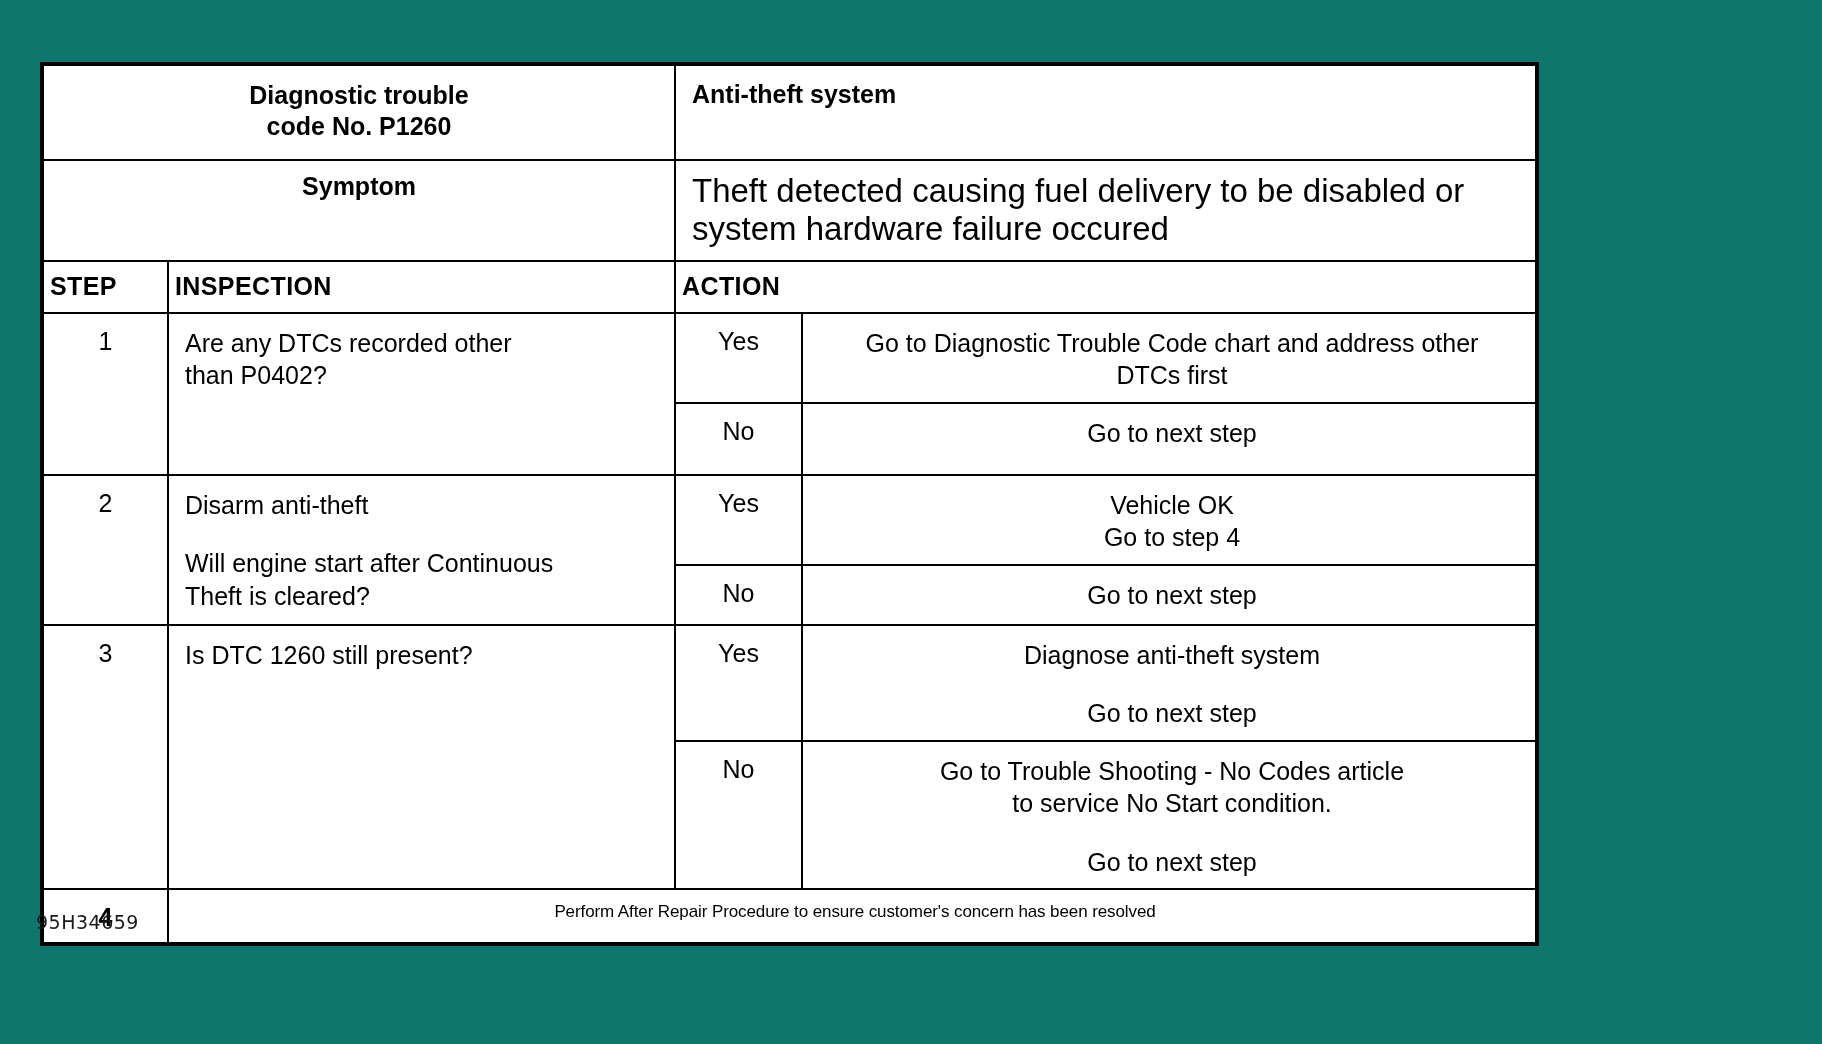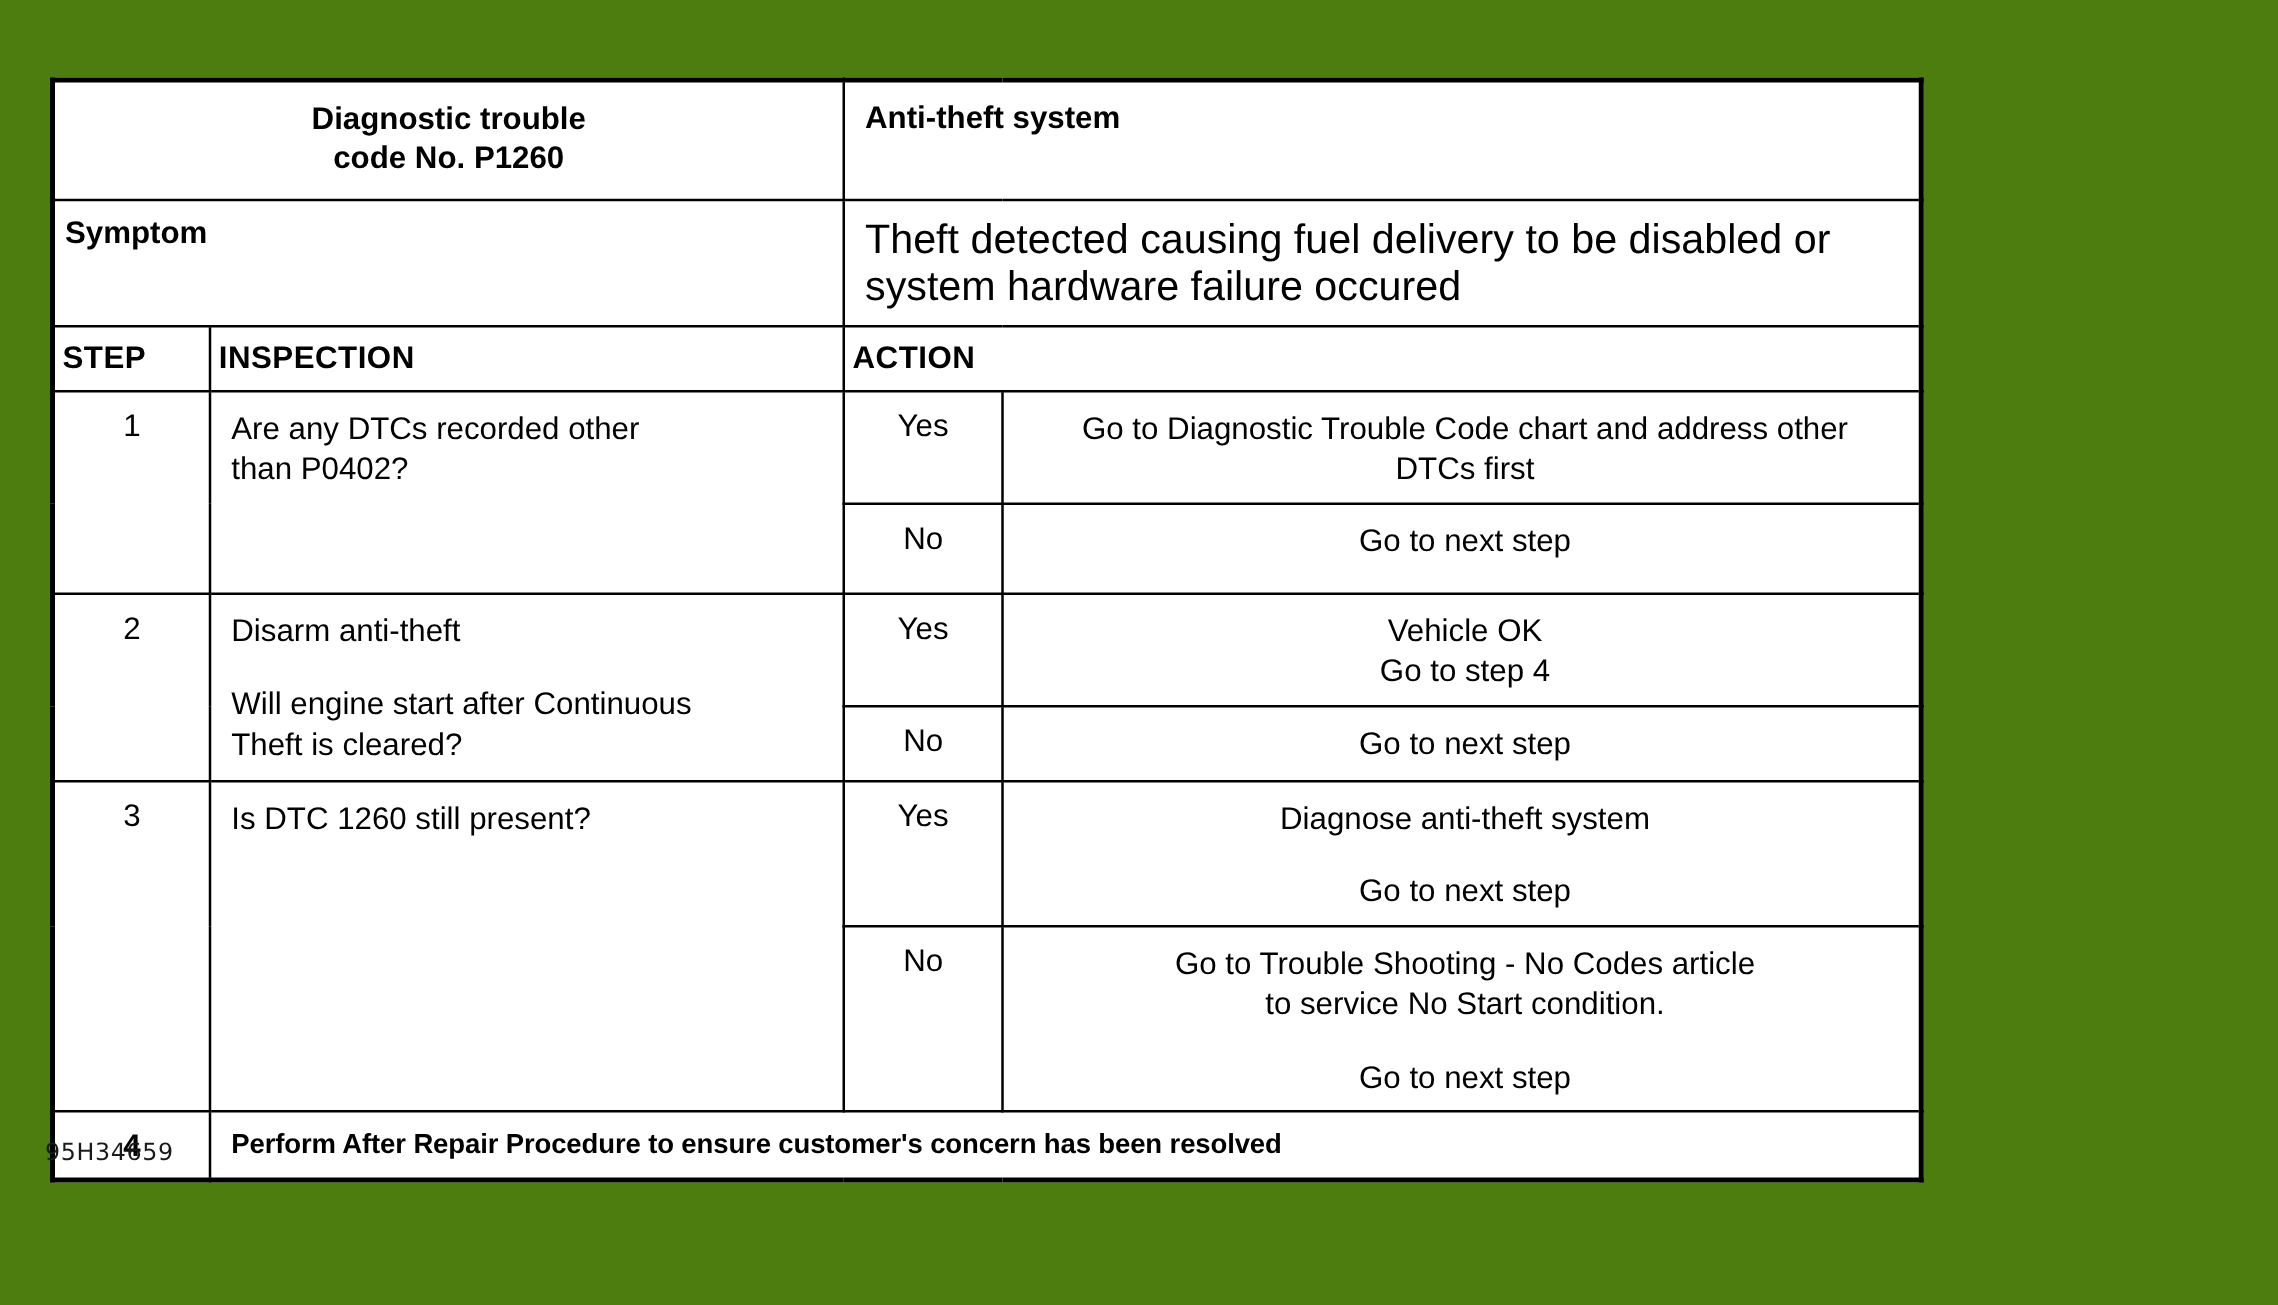--- a/index.html
+++ b/index.html
@@ -16,21 +16,21 @@
     position: relative;
     overflow: hidden;
   }
 
   .page {
     position: absolute;
     left: 0;
     top: 0;
     width: 1822px;
     height: 1044px;
-    background: #4d7c0f;
+    background: #0f766e;
   }
 
   .chart-wrap {
     position: absolute;
     left: 40px;
     top: 62px;
     width: 1495px;
   }
 
   table.dtc {
@@ -72,21 +72,21 @@
   }
   .hdr-system {
     font-weight: bold;
     font-size: 25px;
     padding: 14px 8px 16px 16px;
   }
 
   .sym-label {
     font-weight: bold;
     font-size: 25px;
-    text-align: left;
+    text-align: center;
     padding: 11px 8px 12px 8px;
   }
   .sym-text {
     font-size: 33px;
     padding: 11px 8px 12px 16px;
   }
 
   .colhead {
     font-weight: bold;
     font-size: 25px;
@@ -115,23 +115,24 @@
 
   .action {
     font-size: 25px;
     line-height: 1.30;
     padding: 13px 10px 10px 16px;
     text-align: center;
   }
   .action .gap { display: block; height: 26px; }
 
   .final-row .cell {
-    font-weight: bold;
-    font-size: 22px;
+    font-weight: normal;
+    font-size: 17px;
     padding: 12px 10px 12px 16px;
+    text-align: center;
   }
 
   .footer-code {
     position: absolute;
     left: 36px;
     top: 911px;
     font-size: 19px;
     font-family: "DejaVu Sans", sans-serif;
     letter-spacing: 0.5px;
     color: #1a1a1a;

